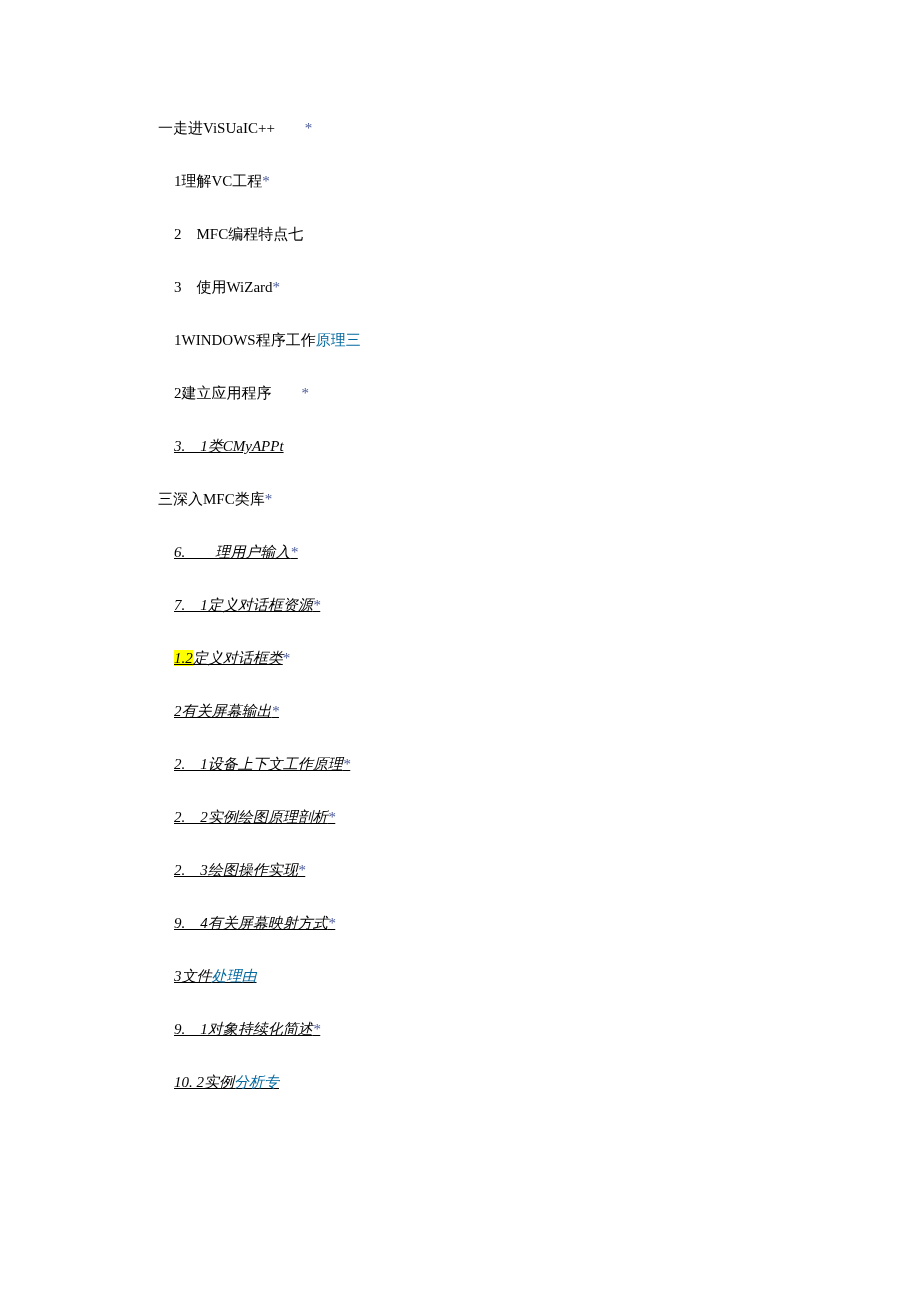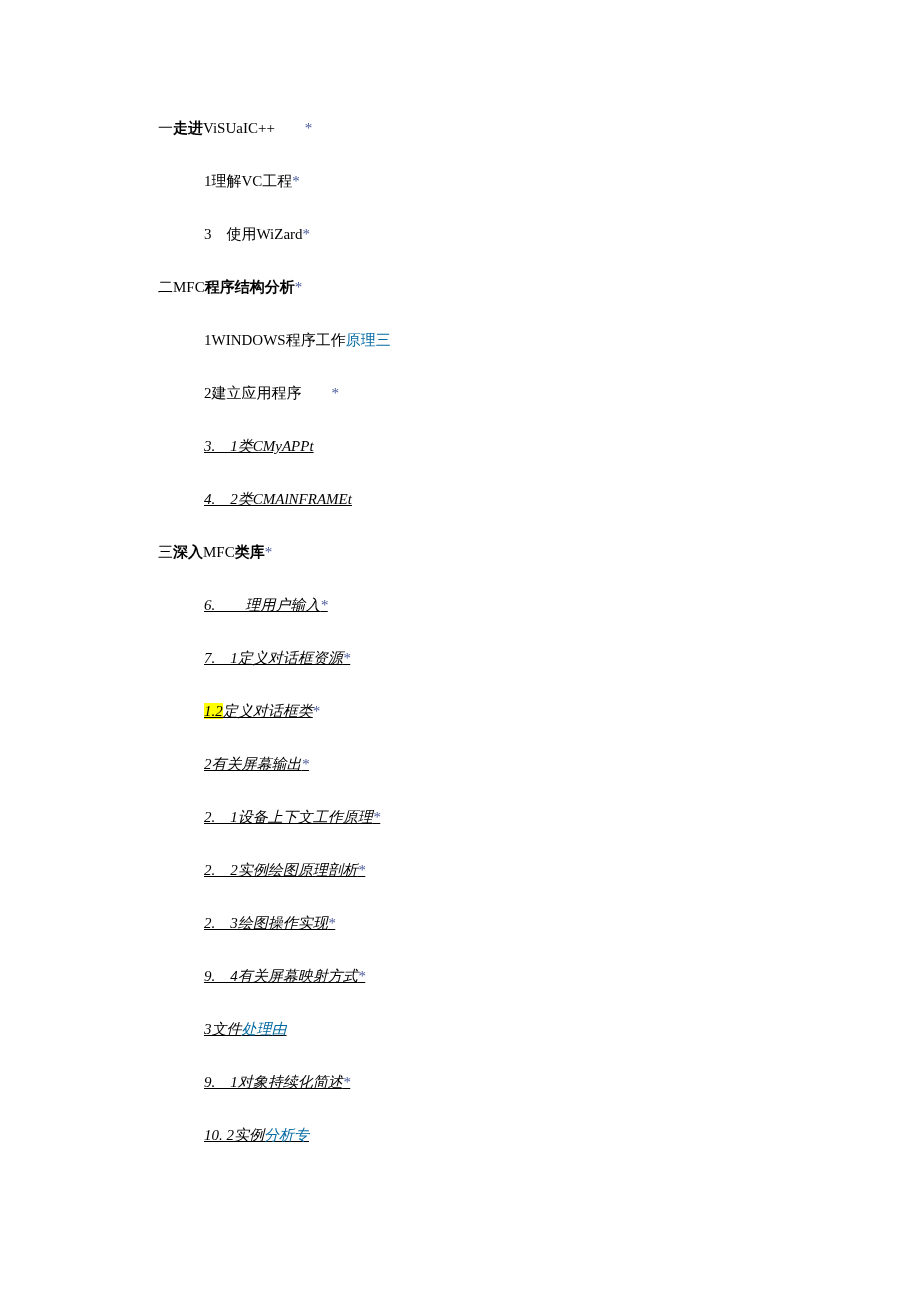--- a/index.html
+++ b/index.html
@@ -13,36 +13,36 @@
     line-height: 1.4;
   }
   .page {
     padding: 118px 40px 40px 158px;
   }
   .h1 {
     margin-bottom: 32px;
     font-size: 15px;
   }
   .sub {
-    margin-left: 46px;
+    margin-left: 16px;
     margin-bottom: 32px;
   }
   .italic {
     font-style: italic;
     font-family: "Times New Roman", "SimSun", serif;
     text-decoration: underline;
   }
   .link {
     color: #0369a1;
   }
   .star {
     color: #4a5a9a;
   }
   .bold {
-    font-weight: bold;
+    font-weight: normal;
   }
   .hl {
     background: #ffff00;
     font-style: italic;
     text-decoration: underline;
   }
   .gap-wide {
     display: inline-block;
     width: 30px;
   }
@@ -53,45 +53,42 @@
 <div class="page">
 
   <div class="h1">
     <span>一</span><span class="bold">走进</span><span>ViSUaIC++</span><span class="gap-wide"></span><span class="star">*</span>
   </div>
 
   <div class="sub">
     <span>1理解VC工程</span><span class="star">*</span>
   </div>
 
+  <div class="sub">
+    <span>2　MFC编程特点七</span>
+  </div>
 
   <div class="sub">
     <span>3　使用WiZard</span><span class="star">*</span>
   </div>
 
-  <div class="h1">
-    <span>二MFC</span><span class="bold">程序结构分析</span><span class="star">*</span>
-  </div>
 
   <div class="sub">
     <span>1WINDOWS程序工作</span><span class="link">原理三</span>
   </div>
 
   <div class="sub">
     <span>2建立应用程序</span><span class="gap-wide"></span><span class="star">*</span>
   </div>
 
 
   <div class="sub italic">
     <span>3.　1类CMyAPPt</span>
   </div>
 
-  <div class="sub italic">
-    <span>4.　2类CMAlNFRAMEt</span>
-  </div>
 
 
   <div class="h1">
     <span>三</span><span class="bold">深入</span><span>MFC</span><span class="bold">类库</span><span class="star">*</span>
   </div>
 
   <div class="sub italic">
     <span>6.　　理用户输入</span><span class="star">*</span>
   </div>
 

